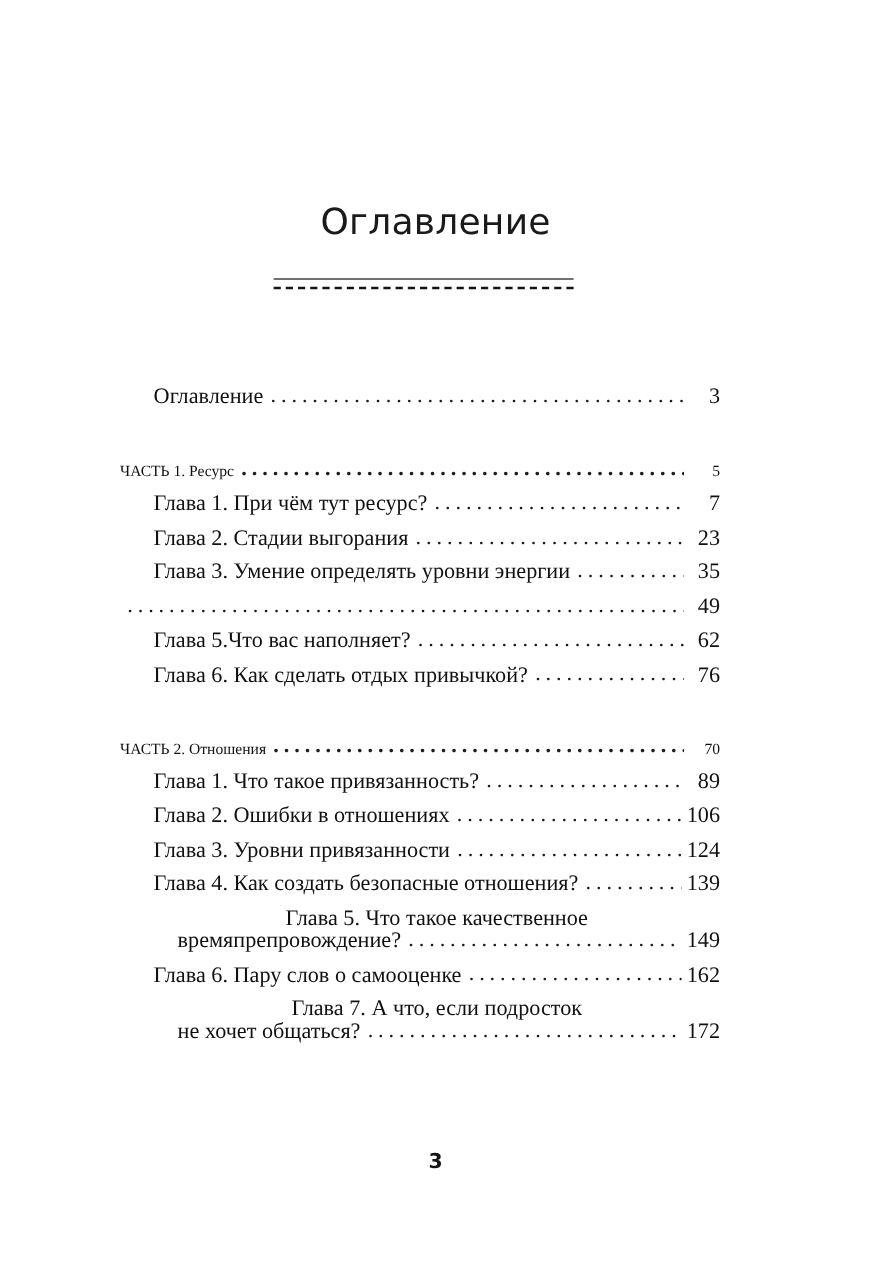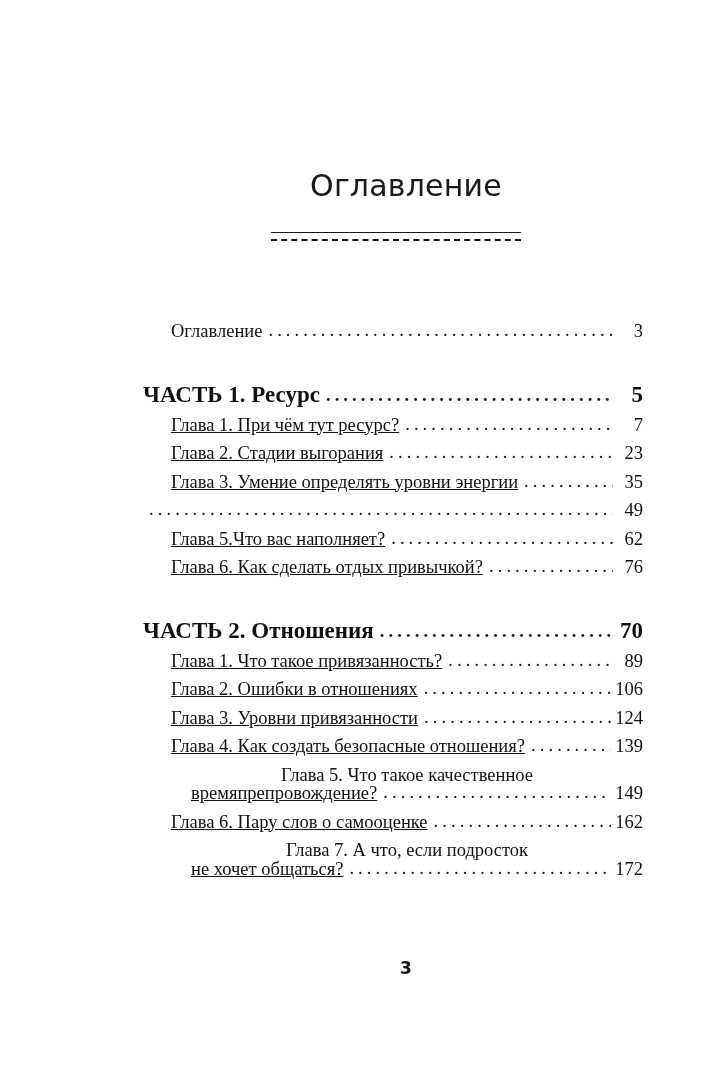--- a/index.html
+++ b/index.html
@@ -14,21 +14,20 @@
     position: relative;
     font-family: "Liberation Serif", serif;
     color: #111111;
     overflow: hidden;
   }
 
   .page {
     position: absolute;
     inset: 0;
     box-sizing: border-box;
-    margin-left: 43px;
   }
 
   
   .toc-title {
     position: absolute;
     top: 168px;
     left: 0;
     width: 726px;
     text-align: center;
     font-family: "DejaVu Sans", sans-serif;
@@ -105,27 +104,27 @@
     min-width: 26px;
     font-variant-numeric: lining-nums;
   }
 
   
   .row-front { margin-bottom: 0; }
   .row-front .label { padding-left: 28px; }
 
   
   .row-part {
-    font-weight: 700;
-    font-size: 23px;
+    font-weight: 400;
+    font-size: 13px;
   }
   .row-part .leader { font-weight: 700; letter-spacing: 4.1px; }
 
   
-  .row-chapter .label { padding-left: 28px; text-decoration: underline; }
+  .row-chapter .label { padding-left: 28px; }
 
   
   .row-chapter.two-line {
     display: block;
   }
   .row-chapter.two-line .line-1 {
     display: block;
     padding-left: 28px;
     white-space: pre;
     text-align: center;

